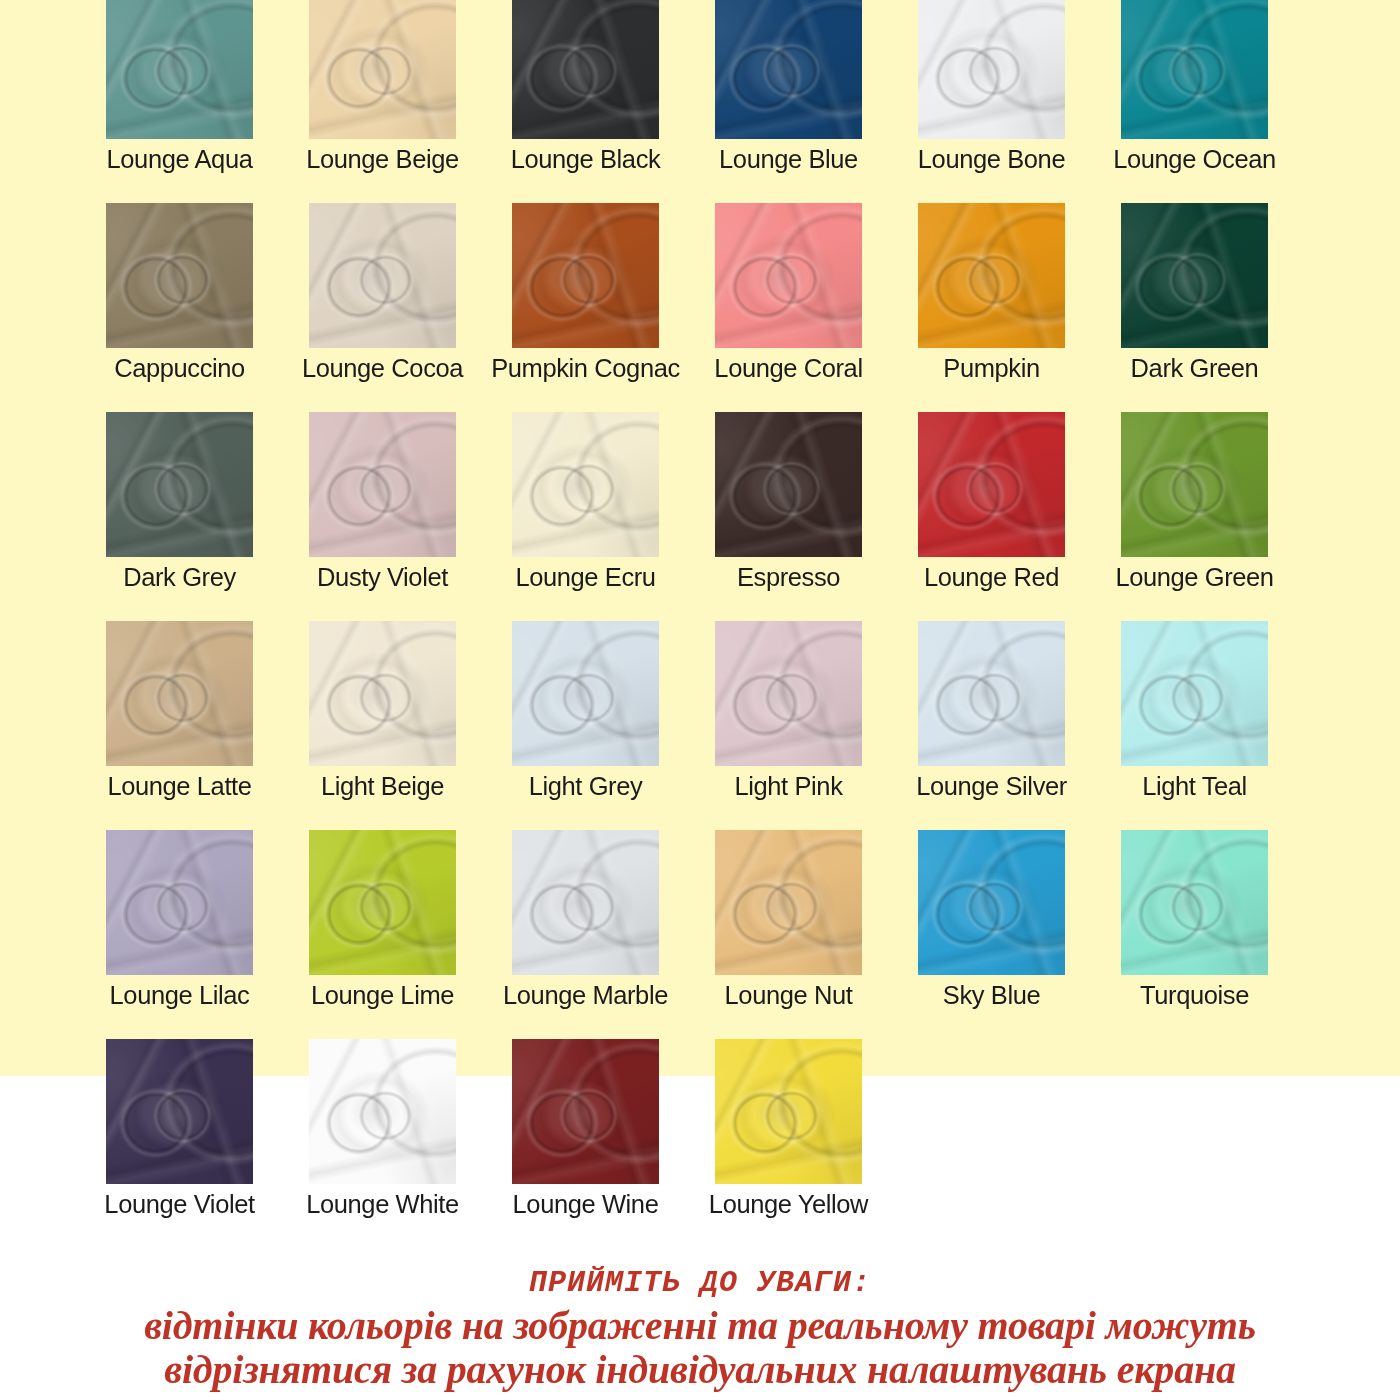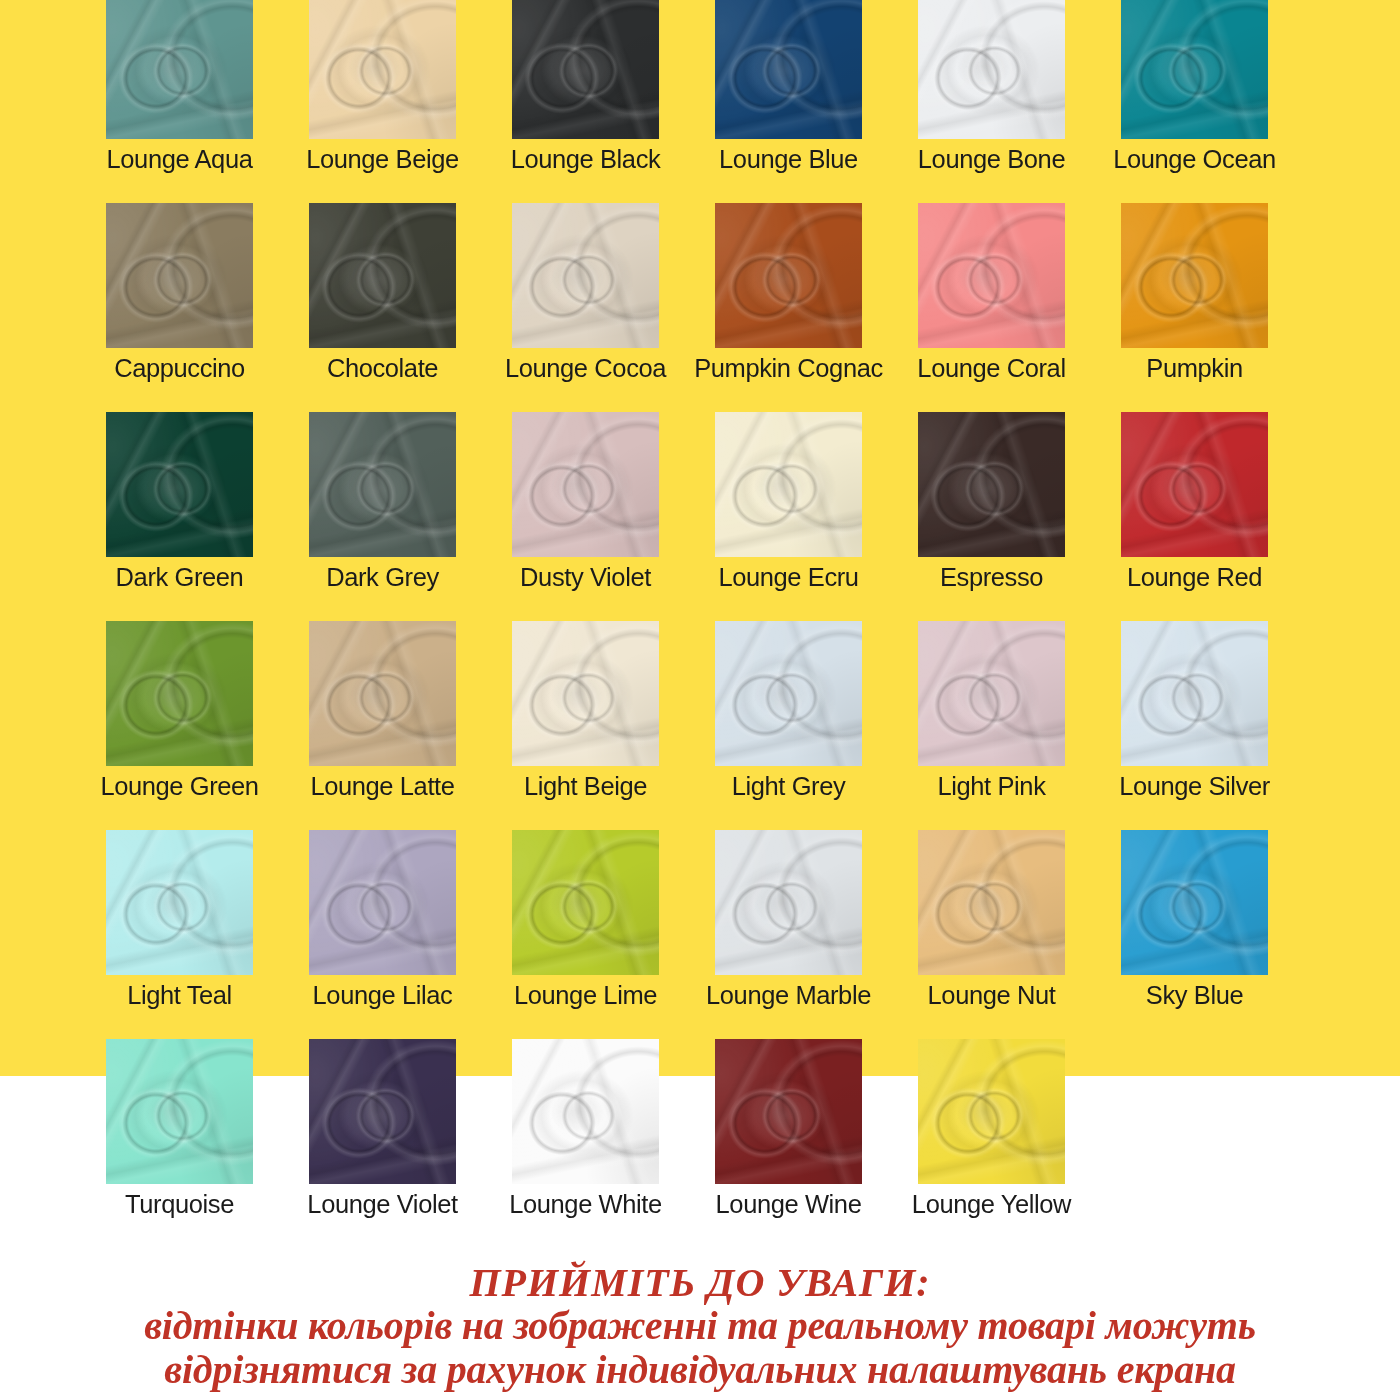--- a/index.html
+++ b/index.html
@@ -11,21 +11,21 @@
     height: 1400px;
     background: #ffffff;
     font-family: "Liberation Sans", "DejaVu Sans", sans-serif;
     overflow: hidden;
   }
 
   #page {
     position: relative;
     width: 1400px;
     height: 1076px;
-    background: #fde047;
+    background: #fef9c3;
   }
 
   
   #swatch-grid {
     position: absolute;
     left: 78px;
     top: -6px;
     width: 1250px;
     display: grid;
     grid-template-columns: repeat(6, 203px);
@@ -95,25 +95,26 @@
   #disclaimer {
     position: absolute;
     left: 0;
     right: 0;
     top: 1262px;
     text-align: center;
     color: #bf3326;
     font-family: "Liberation Serif", "DejaVu Serif", serif;
   }
   #disclaimer-heading {
-    font-size: 40px;
+    font-size: 30px;
     line-height: 42px;
     font-weight: 700;
     font-style: italic;
     letter-spacing: 1px;
+    font-family: Liberation Mono, monospace;
   }
   .disclaimer-line {
     font-size: 40px;
     line-height: 44px;
     font-style: italic;
     font-weight: 700;
     letter-spacing: -0.2px;
   }
 </style>
 </head>
@@ -158,26 +159,20 @@
         </div>
         <div class="swatch-label">Lounge Ocean</div>
       </div>
       <div class="swatch-cell">
         <div class="swatch-chip" style="background: rgb(138, 124, 96);">
           <div class="fabric"></div>
         </div>
         <div class="swatch-label">Cappuccino</div>
       </div>
       <div class="swatch-cell">
-        <div class="swatch-chip" style="background: rgb(62, 64, 54);">
-          <div class="fabric"></div>
-        </div>
-        <div class="swatch-label">Chocolate</div>
-      </div>
-      <div class="swatch-cell">
         <div class="swatch-chip" style="background: rgb(222, 211, 194);">
           <div class="fabric"></div>
         </div>
         <div class="swatch-label">Lounge Cocoa</div>
       </div>
       <div class="swatch-cell">
         <div class="swatch-chip" style="background: rgb(168, 77, 28);">
           <div class="fabric"></div>
         </div>
         <div class="swatch-label">Pumpkin Cognac</div>

